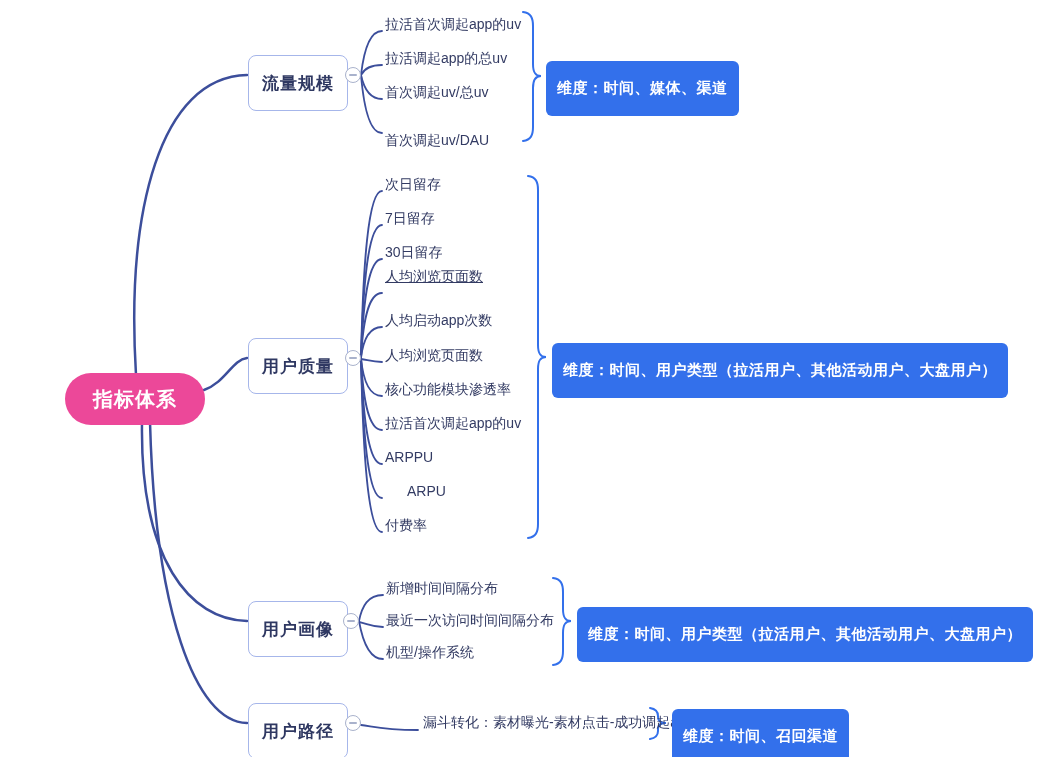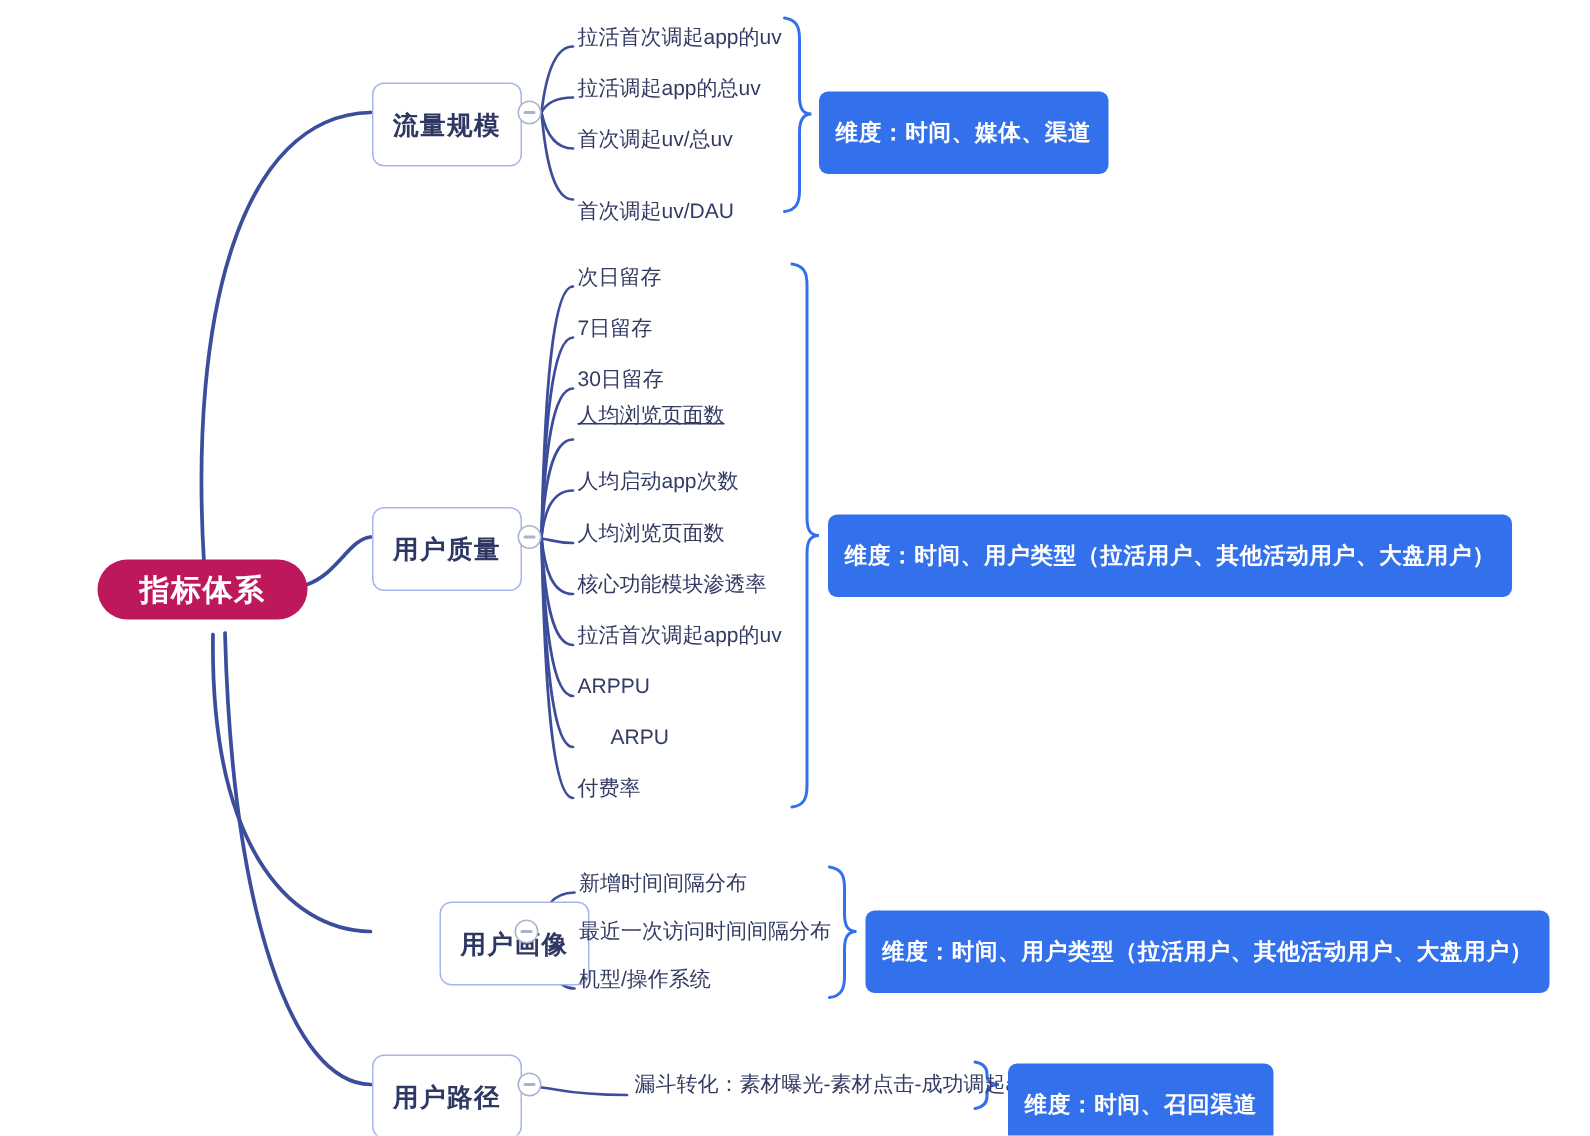--- a/index.html
+++ b/index.html
@@ -3,22 +3,22 @@
 <meta charset="utf-8">
 <style>
   html,body{margin:0;padding:0;}
   body{
     width:1060px;height:757px;position:relative;background:#ffffff;
     font-family:"Liberation Sans","DejaVu Sans",sans-serif;
     overflow:hidden;
   }
   #canvas{position:absolute;left:0;top:0;width:1060px;height:757px;}
   .root-node{
-    position:absolute;left:65px;top:373px;width:140px;height:40px;
-    background:#be185d;border-radius:26px;color:#ffffff;
+    position:absolute;left:65px;top:373px;width:140px;height:52px;
+    background:#ec4899;border-radius:26px;color:#ffffff;
     display:flex;align-items:center;justify-content:center;
     font-size:20px;font-weight:bold;letter-spacing:1px;z-index:3;
   }
   .branch-node{
     position:absolute;left:248px;width:100px;height:56px;box-sizing:border-box;
     background:#ffffff;border:1.5px solid #A6B6EA;border-radius:8px;
     display:flex;align-items:center;justify-content:center;
     font-size:17px;font-weight:600;color:#2F3862;z-index:3;letter-spacing:1px;
   }
   .collapse-btn{
@@ -84,21 +84,21 @@
     <path d="M528,176 C536,177 538,182 538,190 L538,345 C538,353 540,357 546,357 C540,357 538,361 538,369 L538,524 C538,532 536,537 528,538"></path>
     <path d="M553,578 C561,579 563,584 563,592 L563,609 C563,617 565,621 571,621 C565,621 563,625 563,633 L563,651 C563,659 561,664 553,665"></path>
     <path d="M650,708 C656,709 658,712 658,716 L658,717 C658,721 660,723 666,723 C660,723 658,725 658,729 L658,731 C658,735 656,738 650,739"></path>
   </g>
 </svg>
 
 <div class="root-node">指标体系</div>
 
 <div class="branch-node" style="top:55px;">流量规模</div>
 <div class="branch-node" style="top:338px;">用户质量</div>
-<div class="branch-node" style="top:601px;margin-left:45px;">用户画像</div>
+<div class="branch-node" style="top:601px;">用户画像</div>
 <div class="branch-node" style="top:703px;">用户路径</div>
 
 <div class="collapse-btn" style="left:345px;top:67px;">
     <span class="minus"></span>
   </div>
 <div class="collapse-btn" style="left:345px;top:350px;">
     <span class="minus"></span>
   </div>
 <div class="collapse-btn" style="left:343px;top:613px;">
     <span class="minus"></span>

